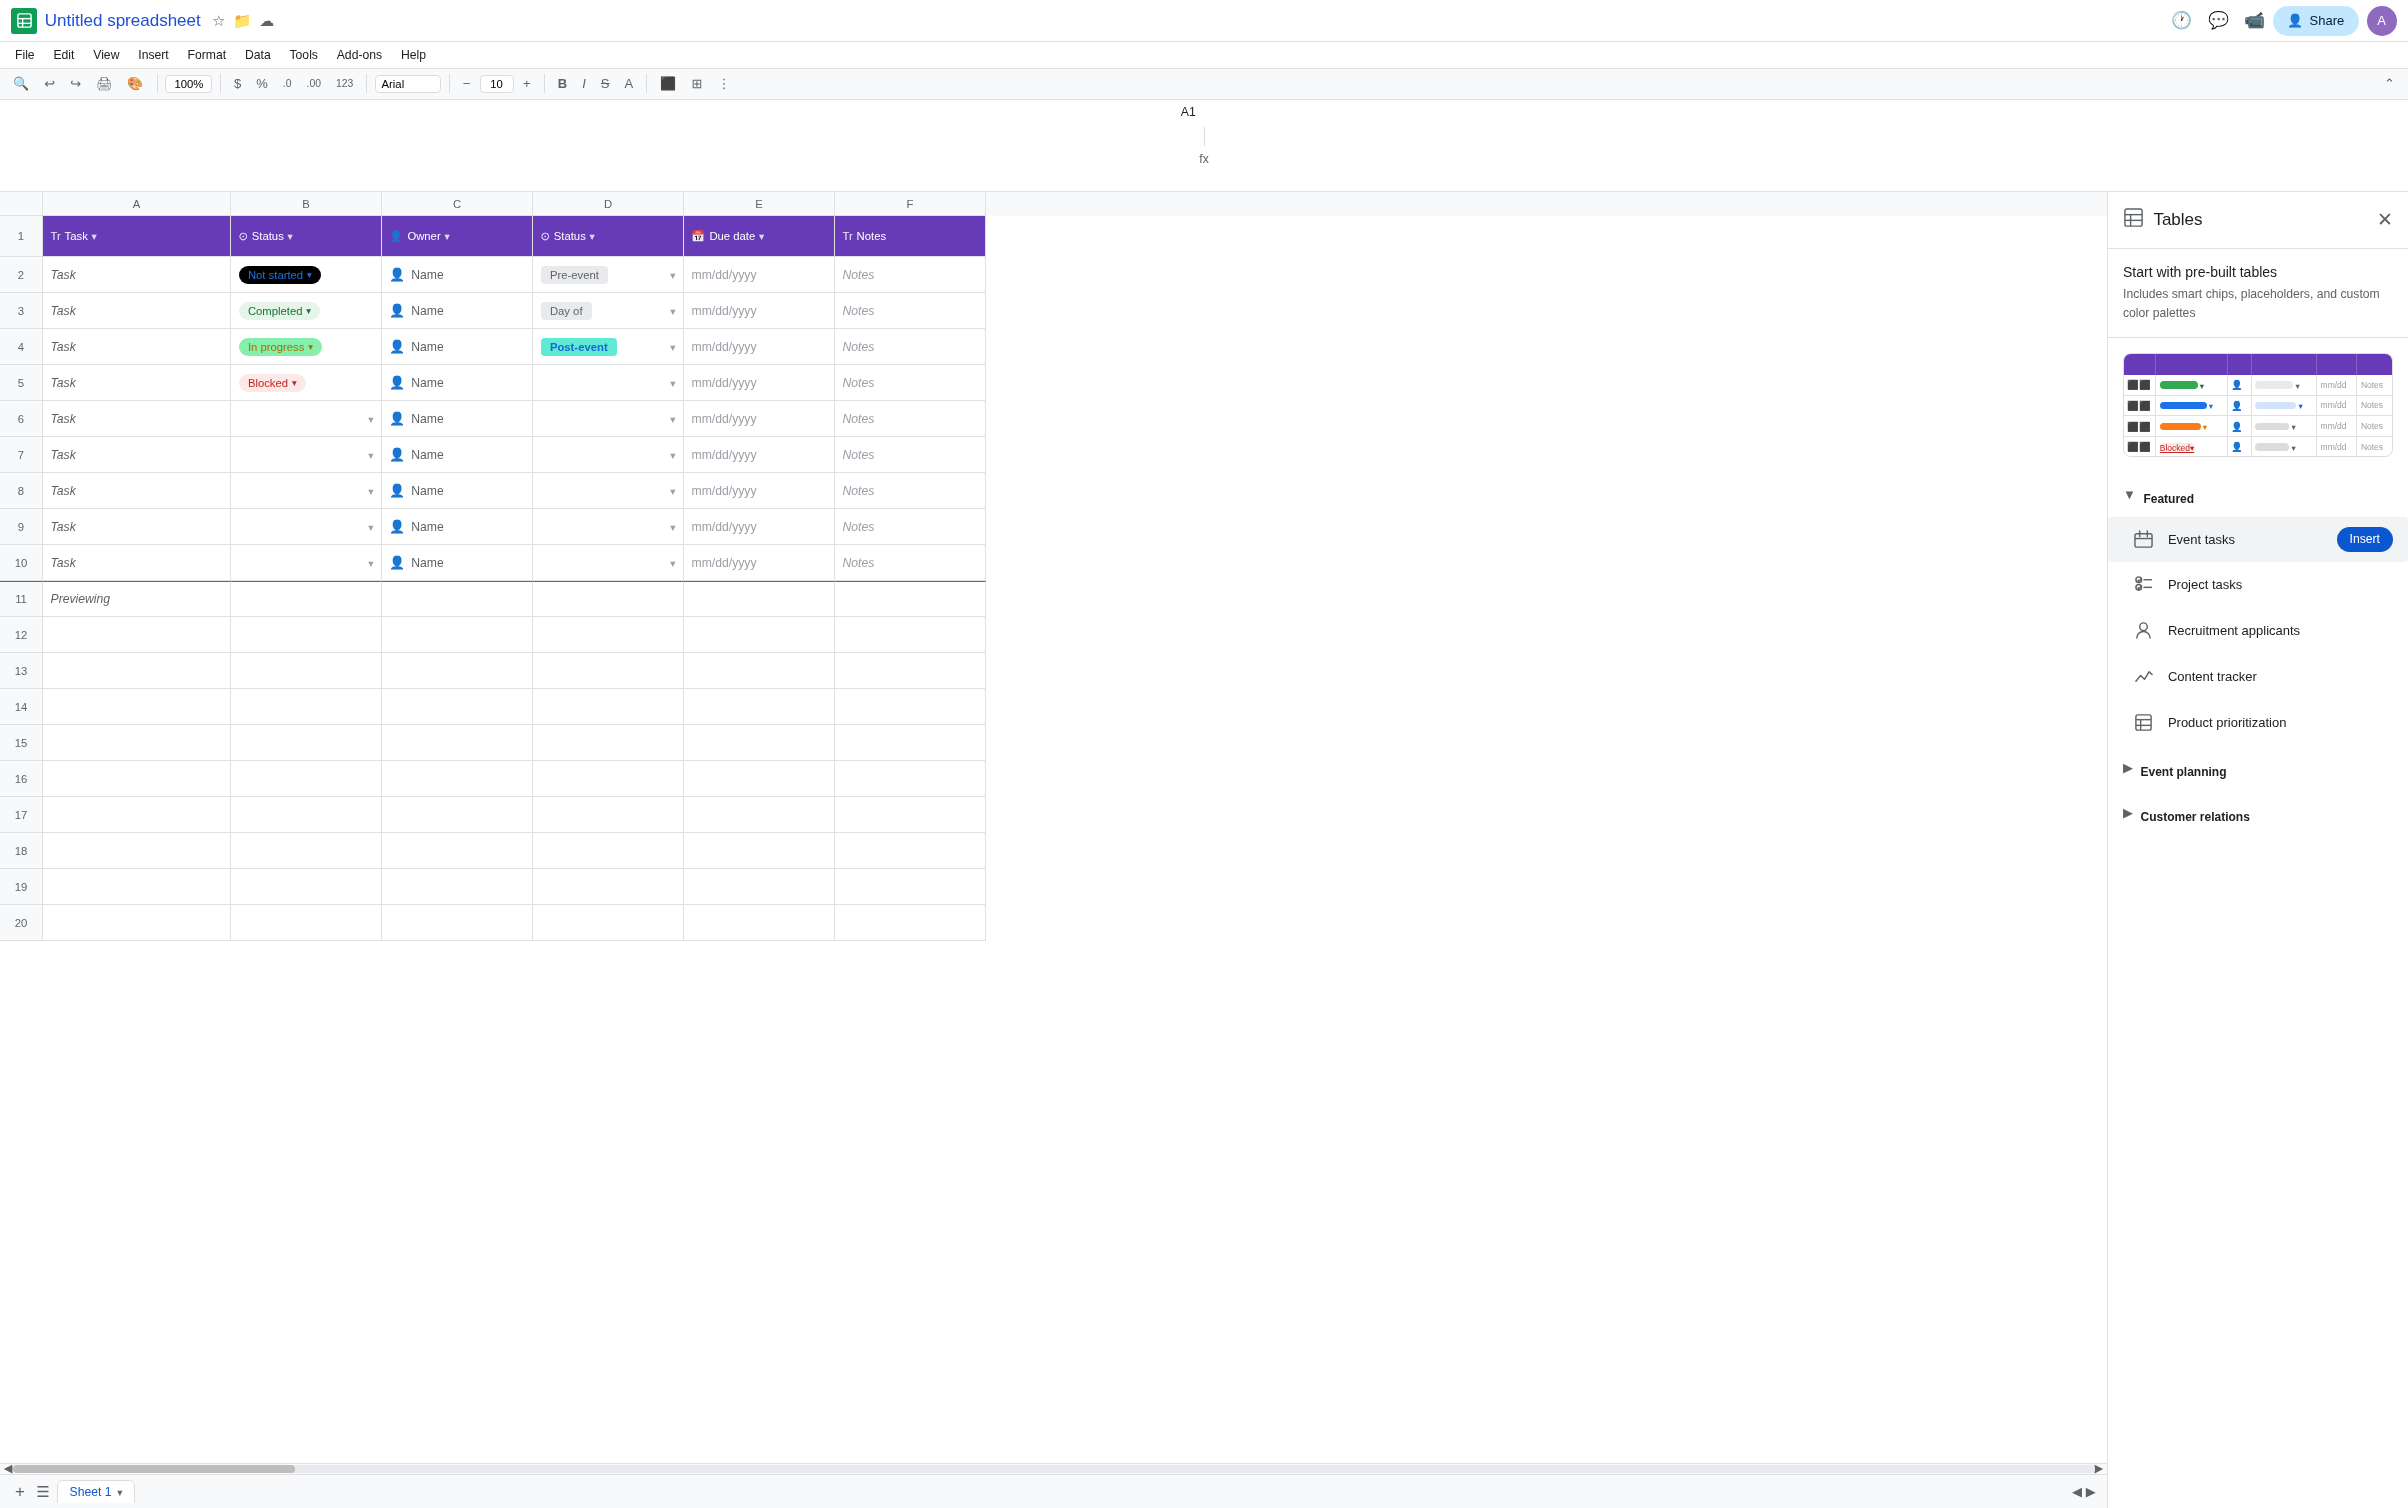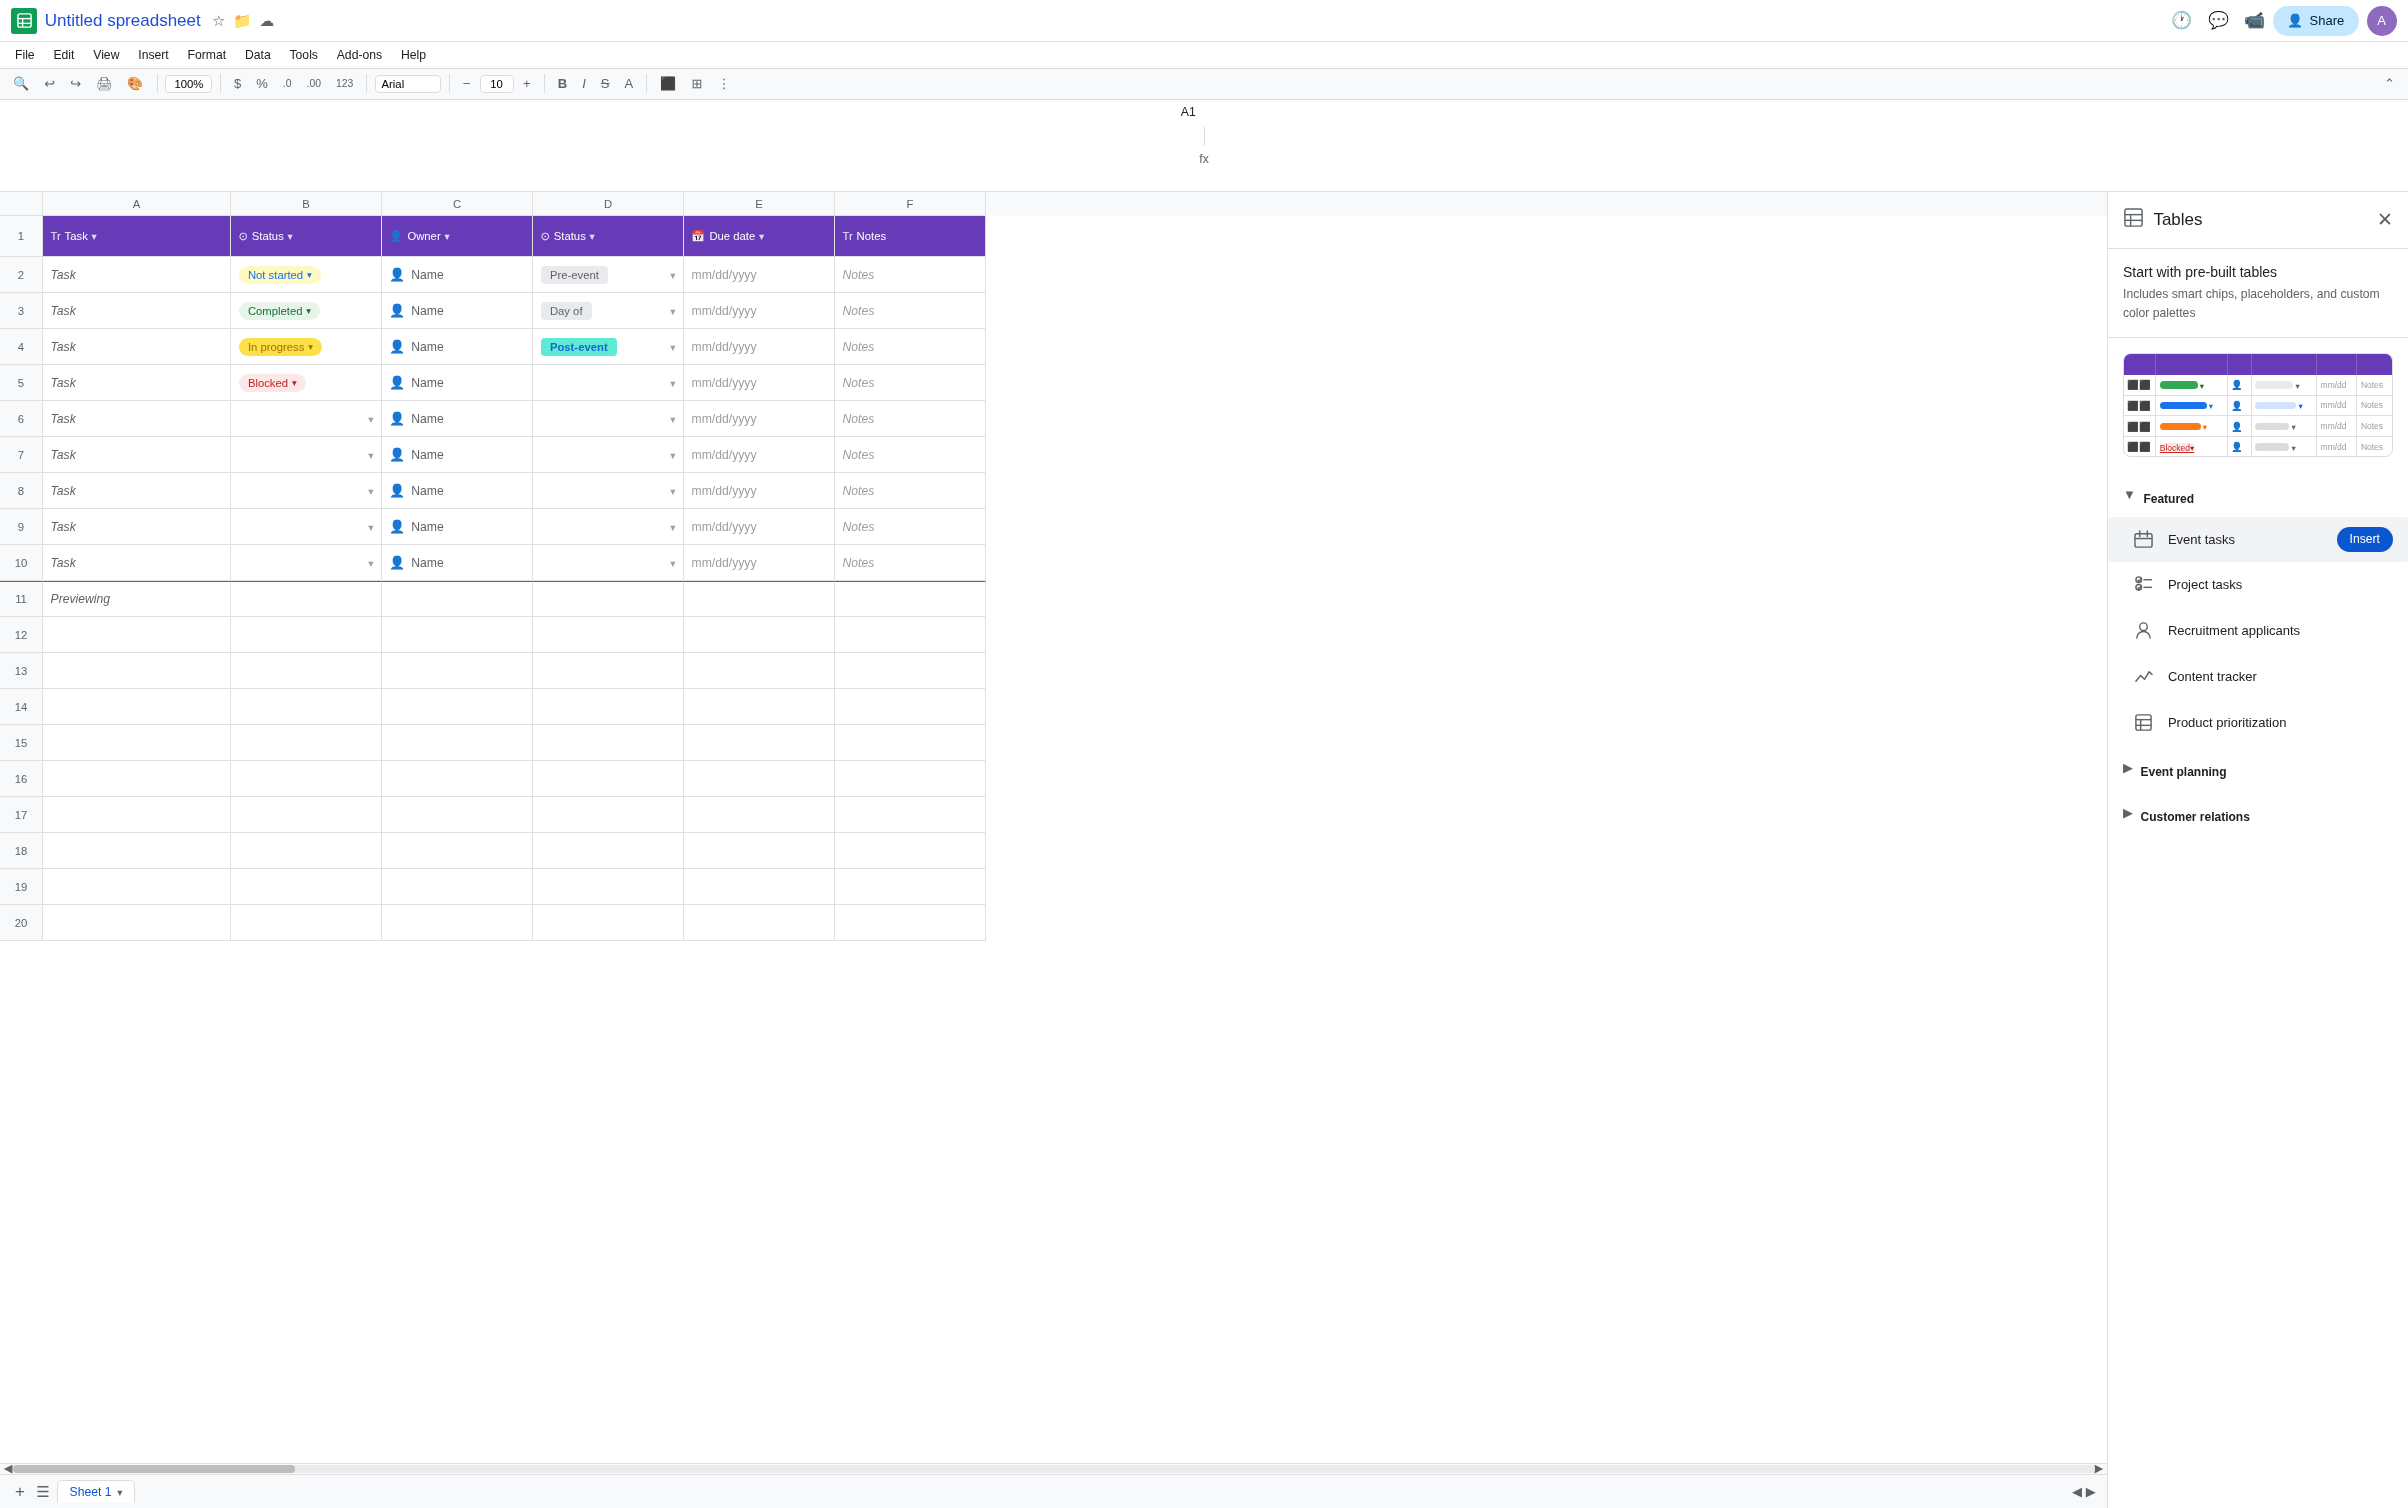--- a/index.html
+++ b/index.html
@@ -65,23 +65,23 @@
     .cell.col-e { width: 151px; min-width: 151px; }
     .cell.col-f { width: 151px; min-width: 151px; }
 
     
     .header-row .cell { background: #673ab7; color: white; font-weight: 500; height: 41px; }
     .header-row .row-num { height: 41px; }
     .col-header-content { display: flex; align-items: center; gap: 3.8px; font-size: 11.3px; }
 
     
     .badge { display: inline-flex; align-items: center; gap: 3.8px; padding: 2.8px 9.4px; border-radius: 15px; font-size: 11.3px; font-weight: 500; }
-    .badge-not-started { background: #fef9c3; color: #1a73e8; align-items: center; }
+    .badge-not-started { background: #000000; color: #1a73e8; align-items: center; }
     .badge-completed { background: #e6f4ea; color: #137333; }
-    .badge-in-progress { background: #fde047; color: #a07000; }
+    .badge-in-progress { background: #86efac; color: #a07000; }
     .badge-blocked { background: #fce8e6; color: #c5221f; }
     .badge-dropdown { font-size: 9.4px; }
 
     
     .stage-badge { display: inline-flex; align-items: center; gap: 3.8px; padding: 2.8px 9.4px; border-radius: 3.8px; font-size: 11.3px; color: #5f6368; }
     .stage-pre { background: #e8eaed; color: #5f6368; }
     .stage-day { background: #e8eaed; color: #5f6368; }
     .stage-post { background: #5eead4; color: #1967d2; font-weight: bold; }
 
     

